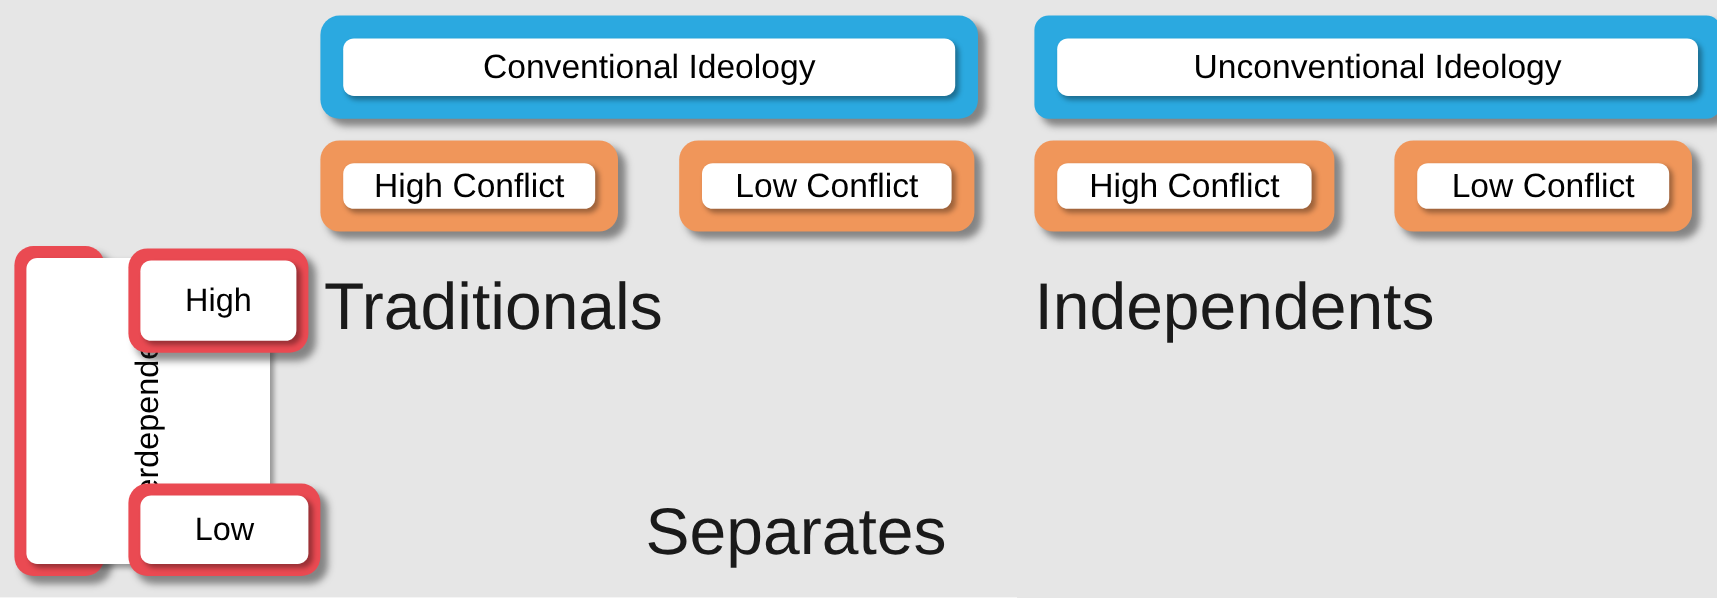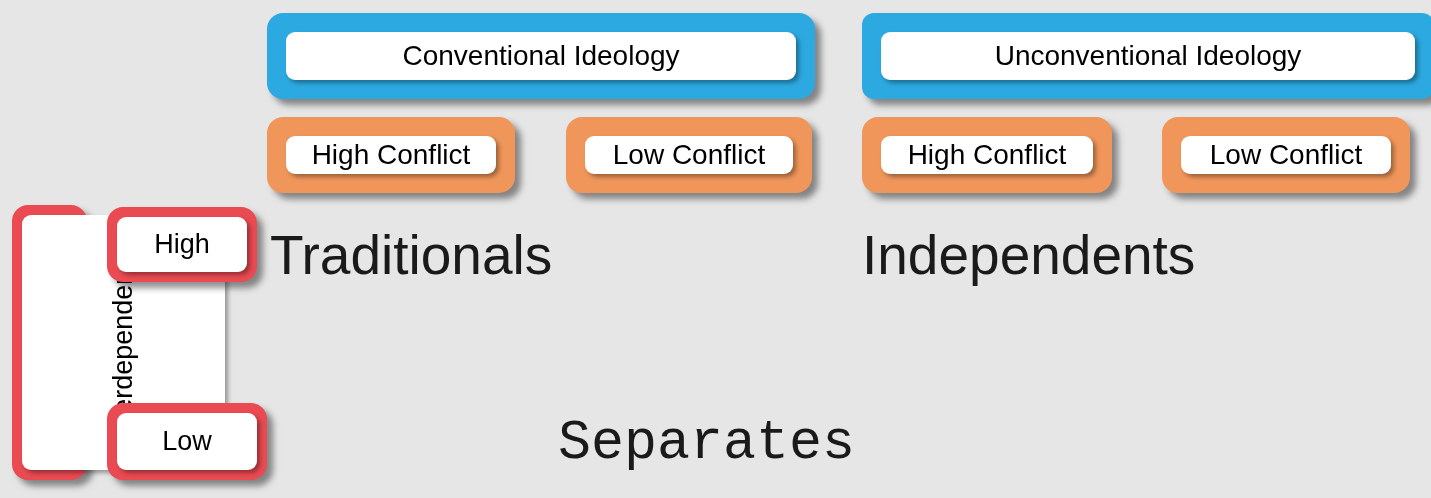--- a/index.html
+++ b/index.html
@@ -40,39 +40,39 @@
     white-space: nowrap;
   }
   
   .blue-conventional   { left: 267px;  top: 13px;  width: 548px; height: 86px; }
   .blue-unconventional { left: 862px;  top: 13px;  width: 572px; height: 86px; border-radius: 12px; }
   .orange-conv-high    { left: 267px;  top: 117px; width: 248px; height: 76px; }
   .orange-conv-low     { left: 566px;  top: 117px; width: 246px; height: 76px; }
   .orange-unconv-high  { left: 862px;  top: 117px; width: 250px; height: 76px; }
   .orange-unconv-low   { left: 1162px; top: 117px; width: 248px; height: 76px; }
   .red-axis            { left: 12px;   top: 205px; width: 75px;  height: 275px; padding: 10px; }
-  .red-high            { left: 107px;  top: 207px; width: 150px; height: 75px; padding: 10px; }
+  .red-high            { left: 107px;  top: 207px; width: 150px; height: 87px; padding: 10px; }
   .red-low             { left: 107px;  top: 403px; width: 160px; height: 77px; padding: 10px; }
   .red-axis .inner, .red-high .inner, .red-low .inner { font-size: 27px; }
   .vert-text {
     transform: rotate(-90deg);
     white-space: nowrap;
     font-size: 27px;
   }
   .type-label {
     position: absolute;
     font-size: 55px;
     line-height: 1.0;
     color: #1a1a1a;
     letter-spacing: 0px;
     white-space: nowrap;
   }
   .type-traditionals { left: 270px; top: 228px; }
   .type-independents { left: 862px; top: 228px; }
-  .type-separates    { left: 558px; top: 416px; font-family: Liberation Mono, monospace; }
+  .type-separates    { left: 538px; top: 416px; }
 </style>
 </head>
 <body>
 
 <div class="canvas">
 
   <div class="frame blue blue-conventional">
     <div class="inner">Conventional Ideology</div>
   </div>
   <div class="frame blue blue-unconventional">

